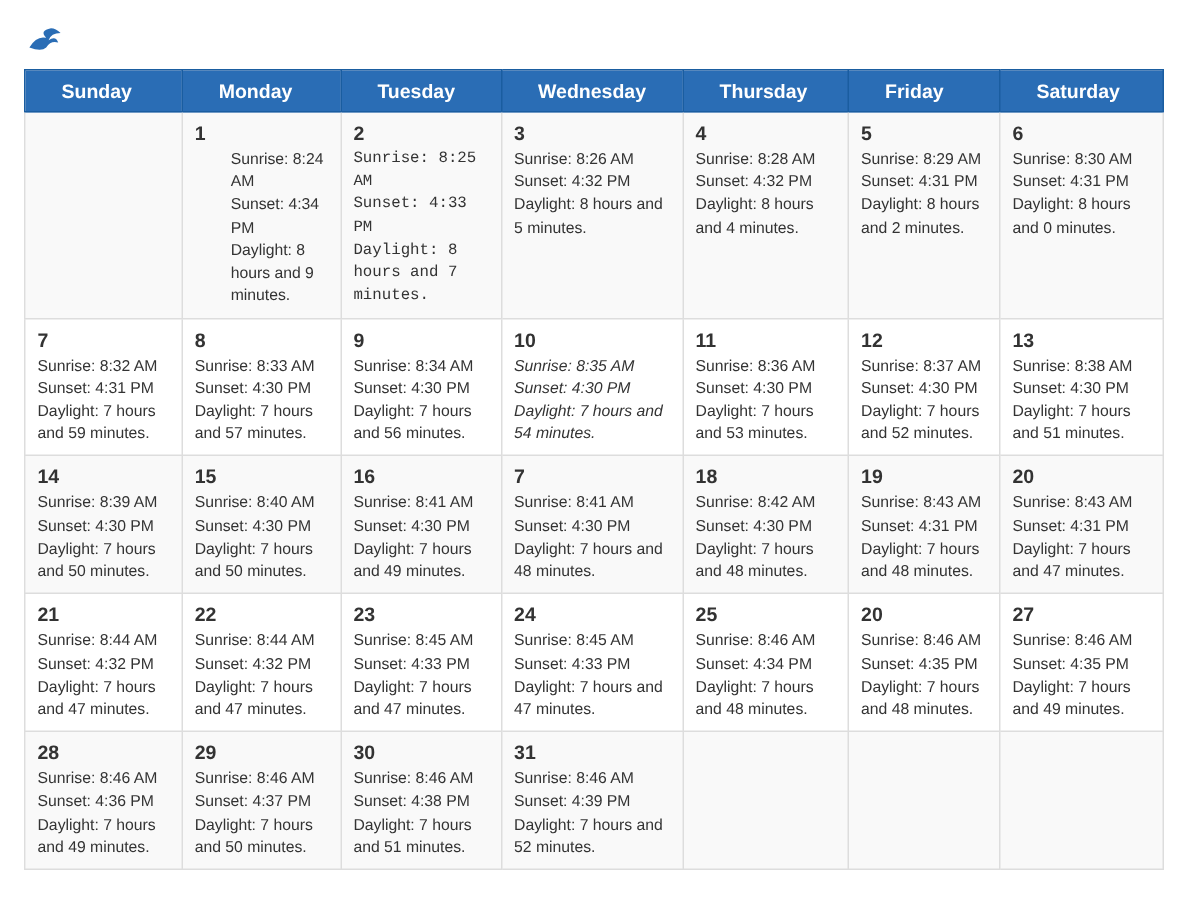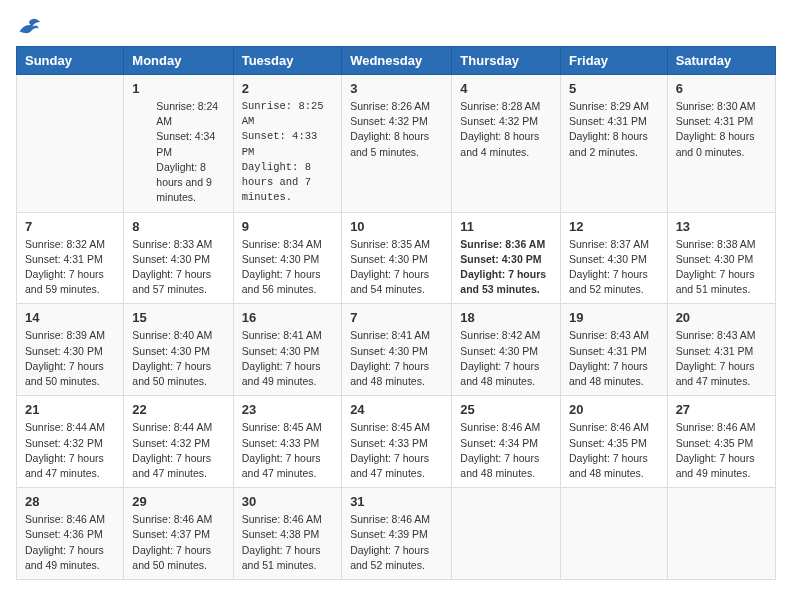--- a/index.html
+++ b/index.html
@@ -54,21 +54,21 @@
     }
     table {
       width: 100%;
       border-collapse: collapse;
       border: 1px solid #ccc;
     }
     thead tr th {
       background-color: #2a6db5;
       color: #fff;
       text-align: left;
-      padding: 6px 8px;
+      padding: 6px 24px;
       font-size: 13px;
       font-weight: bold;
       border: 1px solid #1a5da0;
     }
     tbody tr {
       border-bottom: 1px solid #ccc;
     }
     tbody tr:nth-child(odd) {
       background-color: #f9f9f9;
     }
@@ -181,27 +181,27 @@
 Daylight: 7 hours and 57 minutes.</div>
         </td>
         <td>
           <div class="day-number">9</div>
           <div class="day-info" style="white-space: pre-line;">Sunrise: 8:34 AM
 Sunset: 4:30 PM
 Daylight: 7 hours and 56 minutes.</div>
         </td>
         <td>
           <div class="day-number">10</div>
-          <div class="day-info" style="white-space: pre-line;">Sunrise: 8:35 AM
+          <div class="day-info" style="white-space: pre-line; font-style: italic;">Sunrise: 8:35 AM
 Sunset: 4:30 PM
 Daylight: 7 hours and 54 minutes.</div>
         </td>
         <td>
           <div class="day-number">11</div>
-          <div class="day-info" style="white-space: pre-line; font-weight: bold;">Sunrise: 8:36 AM
+          <div class="day-info" style="white-space: pre-line;">Sunrise: 8:36 AM
 Sunset: 4:30 PM
 Daylight: 7 hours and 53 minutes.</div>
         </td>
         <td>
           <div class="day-number">12</div>
           <div class="day-info" style="white-space: pre-line;">Sunrise: 8:37 AM
 Sunset: 4:30 PM
 Daylight: 7 hours and 52 minutes.</div>
         </td>
         <td>

